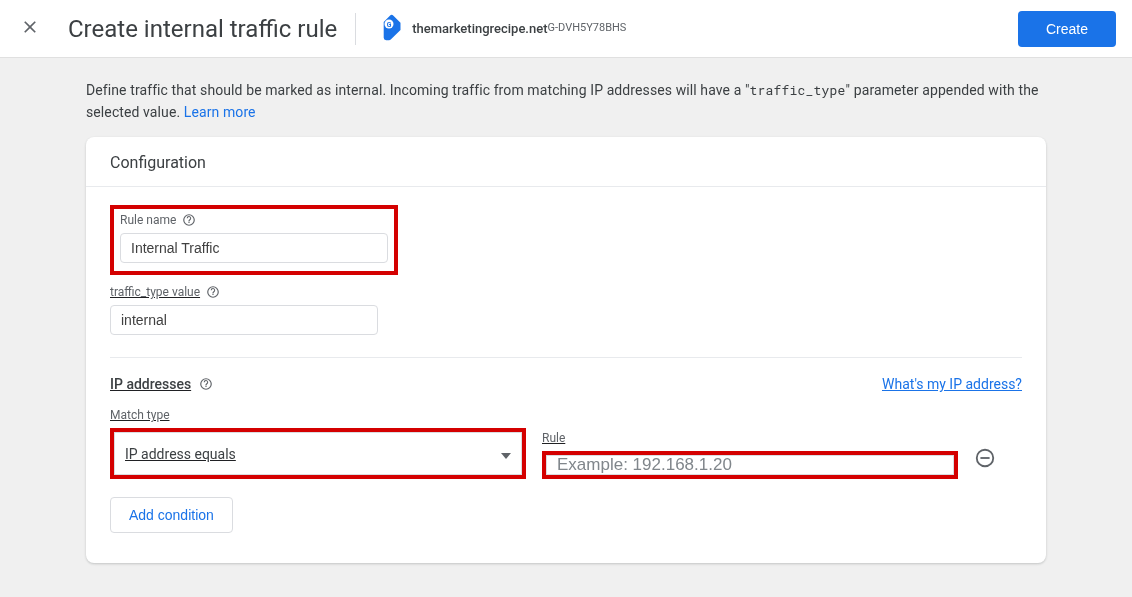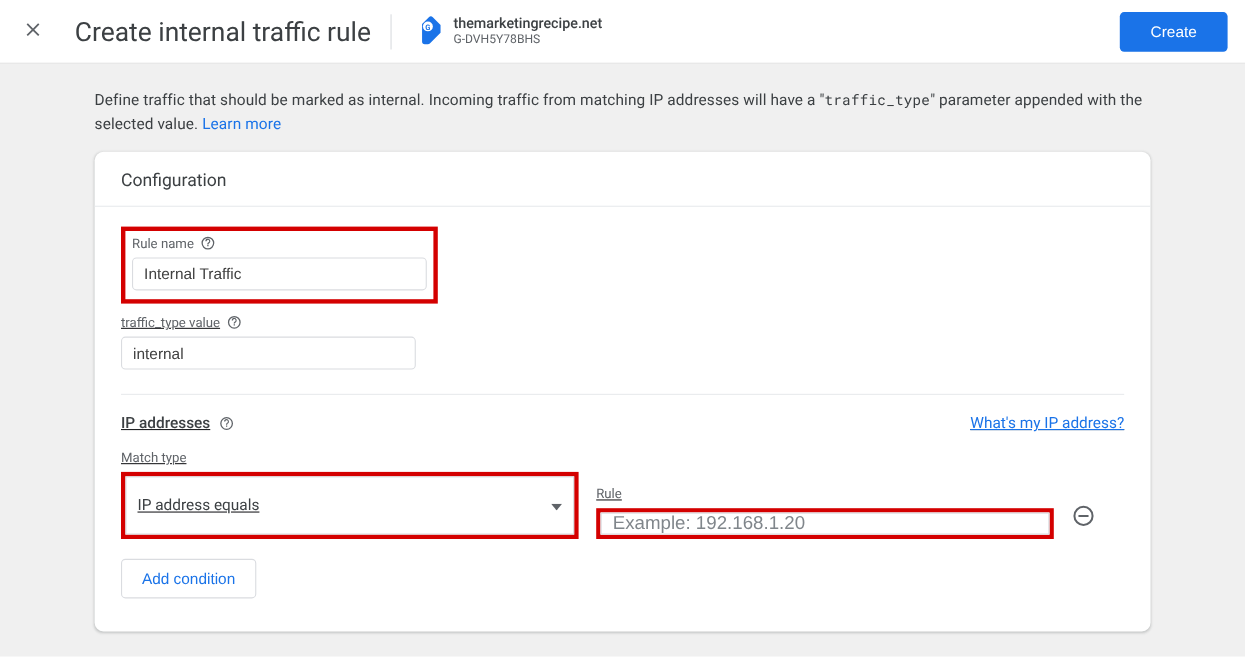--- a/index.html
+++ b/index.html
@@ -33,21 +33,21 @@
     width: 1px;
     height: 32px;
     background: #dadce0;
     margin: 0 18px;
   }
   .tag-icon {
     display: inline-flex;
   }
   .property {
     display: flex;
-    flex-direction: column;
+    flex-direction: row;
     margin-left: 8px;
   }
   .property-name { font-size: 13px; font-weight: 500; color: #3c4043; line-height: 1.2; }
   .property-id { font-size: 11px; color: #5f6368; line-height: 1.3; }
   .spacer { flex: 1; }
   .create-btn {
     background: #1a73e8;
     color: #fff;
     border: none;
     padding: 0 28px;
@@ -131,21 +131,21 @@
   .ip-row {
     display: flex;
     align-items: flex-end;
     gap: 16px;
   }
   .match-col { flex: 0 0 auto; }
   .value-col { flex: 0 0 auto; }
   .col-label { font-size: 12px; color: #5f6368; margin-bottom: 6px; }
   .select-wrap {
     width: 408px;
-    height: 53px;
+    height: 43px;
     border: 1px solid #dadce0;
     border-radius: 4px;
     display: flex;
     align-items: center;
     justify-content: space-between;
     padding: 0 10px;
     font-size: 14px;
     color: #3c4043;
     cursor: pointer;
   }

